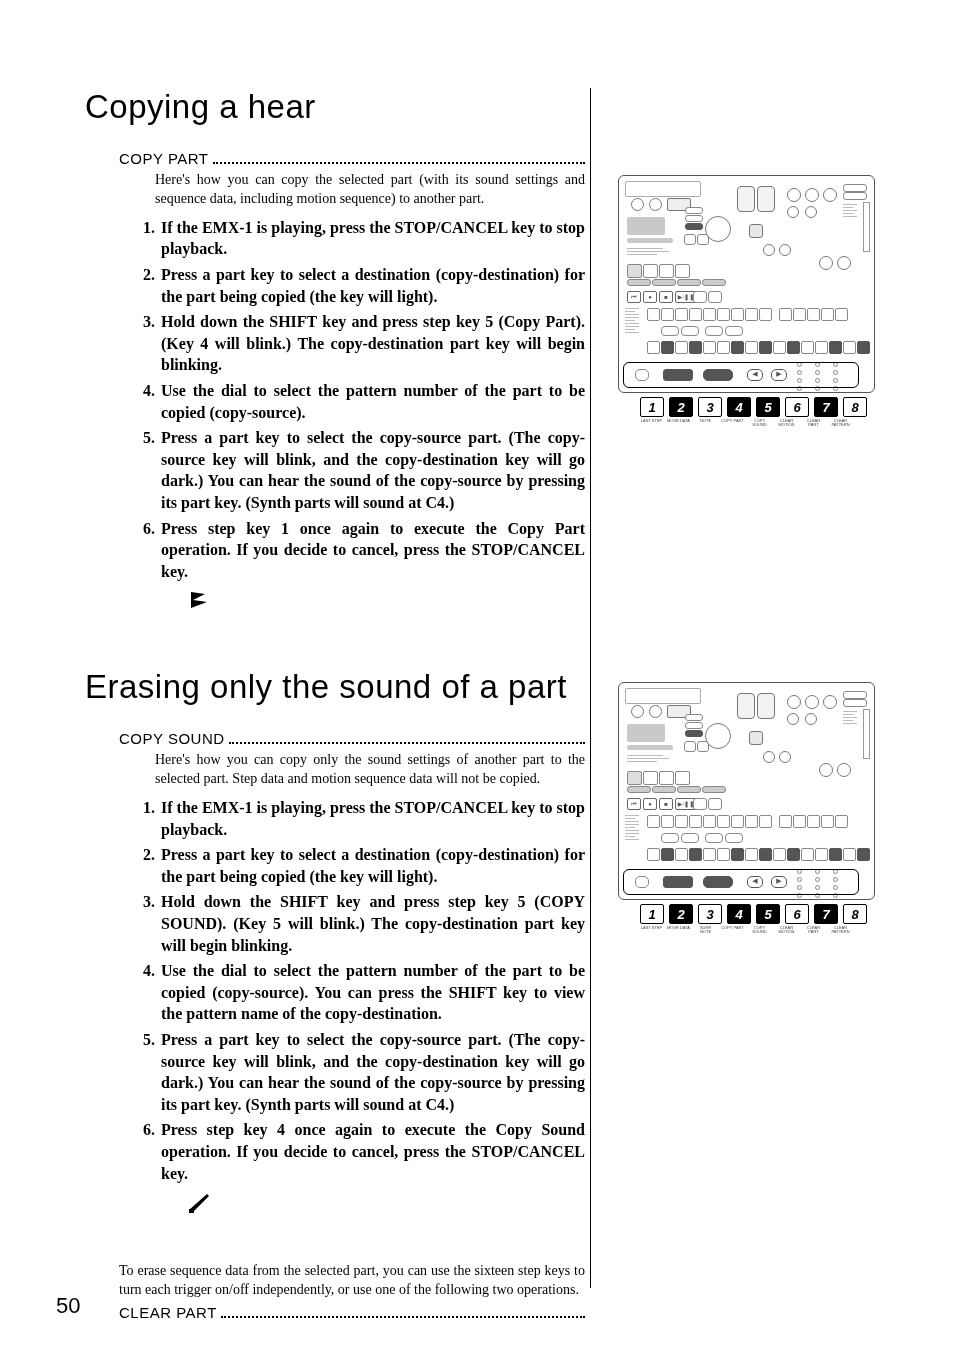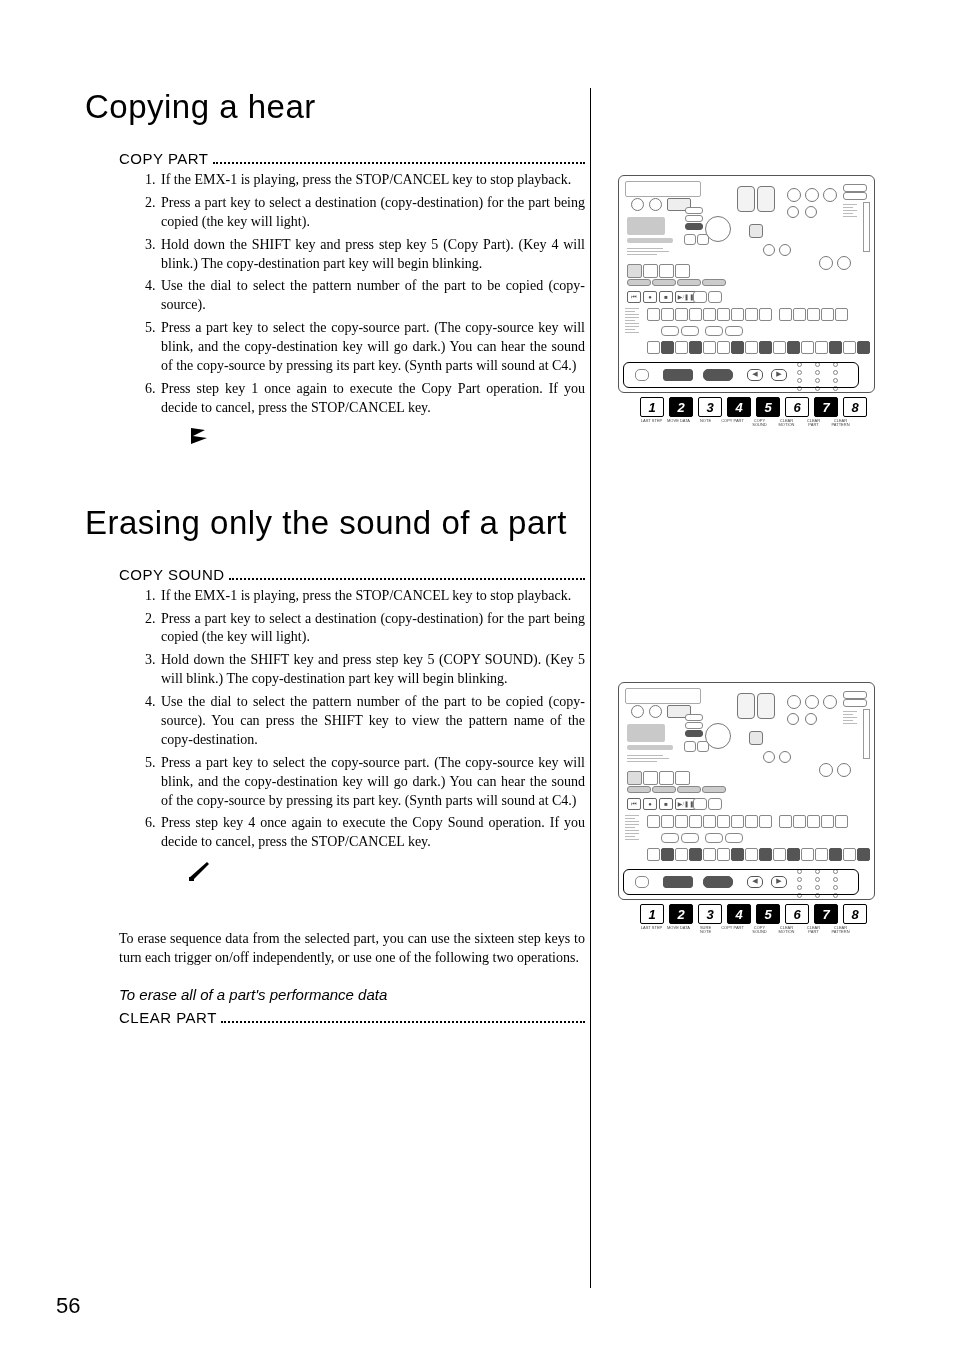--- a/index.html
+++ b/index.html
@@ -44,24 +44,25 @@
     margin-left: 4px;
     margin-bottom: 3px;
   }
   .intro {
     margin: 0 0 4px 70px;
     font-size: 14px;
     line-height: 1.35;
     text-align: justify;
   }
   ol.steps {
-    margin: 0 0 0 50px;
+    margin: 8px 0 0 50px;
     padding: 0 0 0 24px;
-    font-size: 14px;
+    font-size: 16px;
     line-height: 1.35;
+    font-weight: bold;
   }
   ol.steps li {
     margin-bottom: 4px;
     padding-left: 2px;
     text-align: justify;
   }
   .italic-subhead {
     font-family: Futura, "Century Gothic", "Trebuchet MS", sans-serif;
     font-style: italic;
     font-weight: 500;
@@ -242,20 +243,21 @@
 
   <div class="vrule"></div>
 
   <div class="left-col">
 
     <h1>Copying a hear</h1>
     <h2 class="subhead">
       <span>COPY PART</span>
       <span class="dots"></span>
     </h2>
+    <p class="intro">Here's how you can copy the selected part (with its sound settings and sequence data, including motion sequence) to another part.</p>
     <ol class="steps">
       <li>If the EMX-1 is playing, press the STOP/CANCEL key to stop playback.</li>
       <li>Press a part key to select a destination (copy-destination) for the part being copied (the key will light).</li>
       <li>Hold down the SHIFT key and press step key 5 (Copy Part). (Key 4 will blink.) The copy-destination part key will begin blinking.</li>
       <li>Use the dial to select the pattern number of the part to be copied (copy-source).</li>
       <li>Press a part key to select the copy-source part. (The copy-source key will blink, and the copy-destination key will go dark.) You can hear the sound of the copy-source by pressing its part key. (Synth parts will sound at C4.)</li>
       <li>Press step key 1 once again to execute the Copy Part operation. If you decide to cancel, press the STOP/CANCEL key.</li>
     </ol>
     <div class="note-icon">
       <svg viewBox="0 0 24 24">
@@ -263,39 +265,39 @@
         </svg>
     </div>
 
     <div class="gap-lg"></div>
 
     <h1>Erasing only the sound of a part</h1>
     <h2 class="subhead">
       <span>COPY SOUND</span>
       <span class="dots"></span>
     </h2>
+    <p class="intro">Here's how you can copy only the sound settings of another part to the selected part. Step data and motion sequence data will not be copied.</p>
     <ol class="steps">
       <li>If the EMX-1 is playing, press the STOP/CANCEL key to stop playback.</li>
       <li>Press a part key to select a destination (copy-destination) for the part being copied (the key will light).</li>
       <li>Hold down the SHIFT key and press step key 5 (COPY SOUND). (Key 5 will blink.) The copy-destination part key will begin blinking.</li>
       <li>Use the dial to select the pattern number of the part to be copied (copy-source). You can press the SHIFT key to view the pattern name of the copy-destination.</li>
       <li>Press a part key to select the copy-source part. (The copy-source key will blink, and the copy-destination key will go dark.) You can hear the sound of the copy-source by pressing its part key. (Synth parts will sound at C4.)</li>
       <li>Press step key 4 once again to execute the Copy Sound operation. If you decide to cancel, press the STOP/CANCEL key.</li>
     </ol>
     <div class="note-icon">
       <svg viewBox="0 0 24 24">
           <path d="M2 20 L20 4 L22 6 L6 22 Z" fill="#000"></path>
           <rect x="2" y="19" width="5" height="4" fill="#000"></rect>
         </svg>
     </div>
 
     <div class="gap-md"></div>
 
     <p class="intro" style="margin-left:34px;">To erase sequence data from the selected part, you can use the sixteen step keys to turn each trigger on/off independently, or use one of the following two operations.</p>
-    <div class="italic-subhead">To erase all of a part's performance data</div>
     <h2 class="subhead">
       <span>CLEAR PART</span>
       <span class="dots"></span>
     </h2>
 
   </div>
 
   <div class="device fig1">
     <div class="panel">
 
@@ -613,14 +615,14 @@
         <span>MOVE DATA</span>
         <span>SURE NOTE</span>
         <span>COPY PART</span>
         <span>COPY SOUND</span>
         <span>CLEAR MOTION</span>
         <span>CLEAR PART</span>
         <span>CLEAR PATTERN</span>
       </div>
   </div>
 
-  <div class="page-num">56</div>
+  <div class="page-num">50</div>
 </div>
 
 </body></html>

